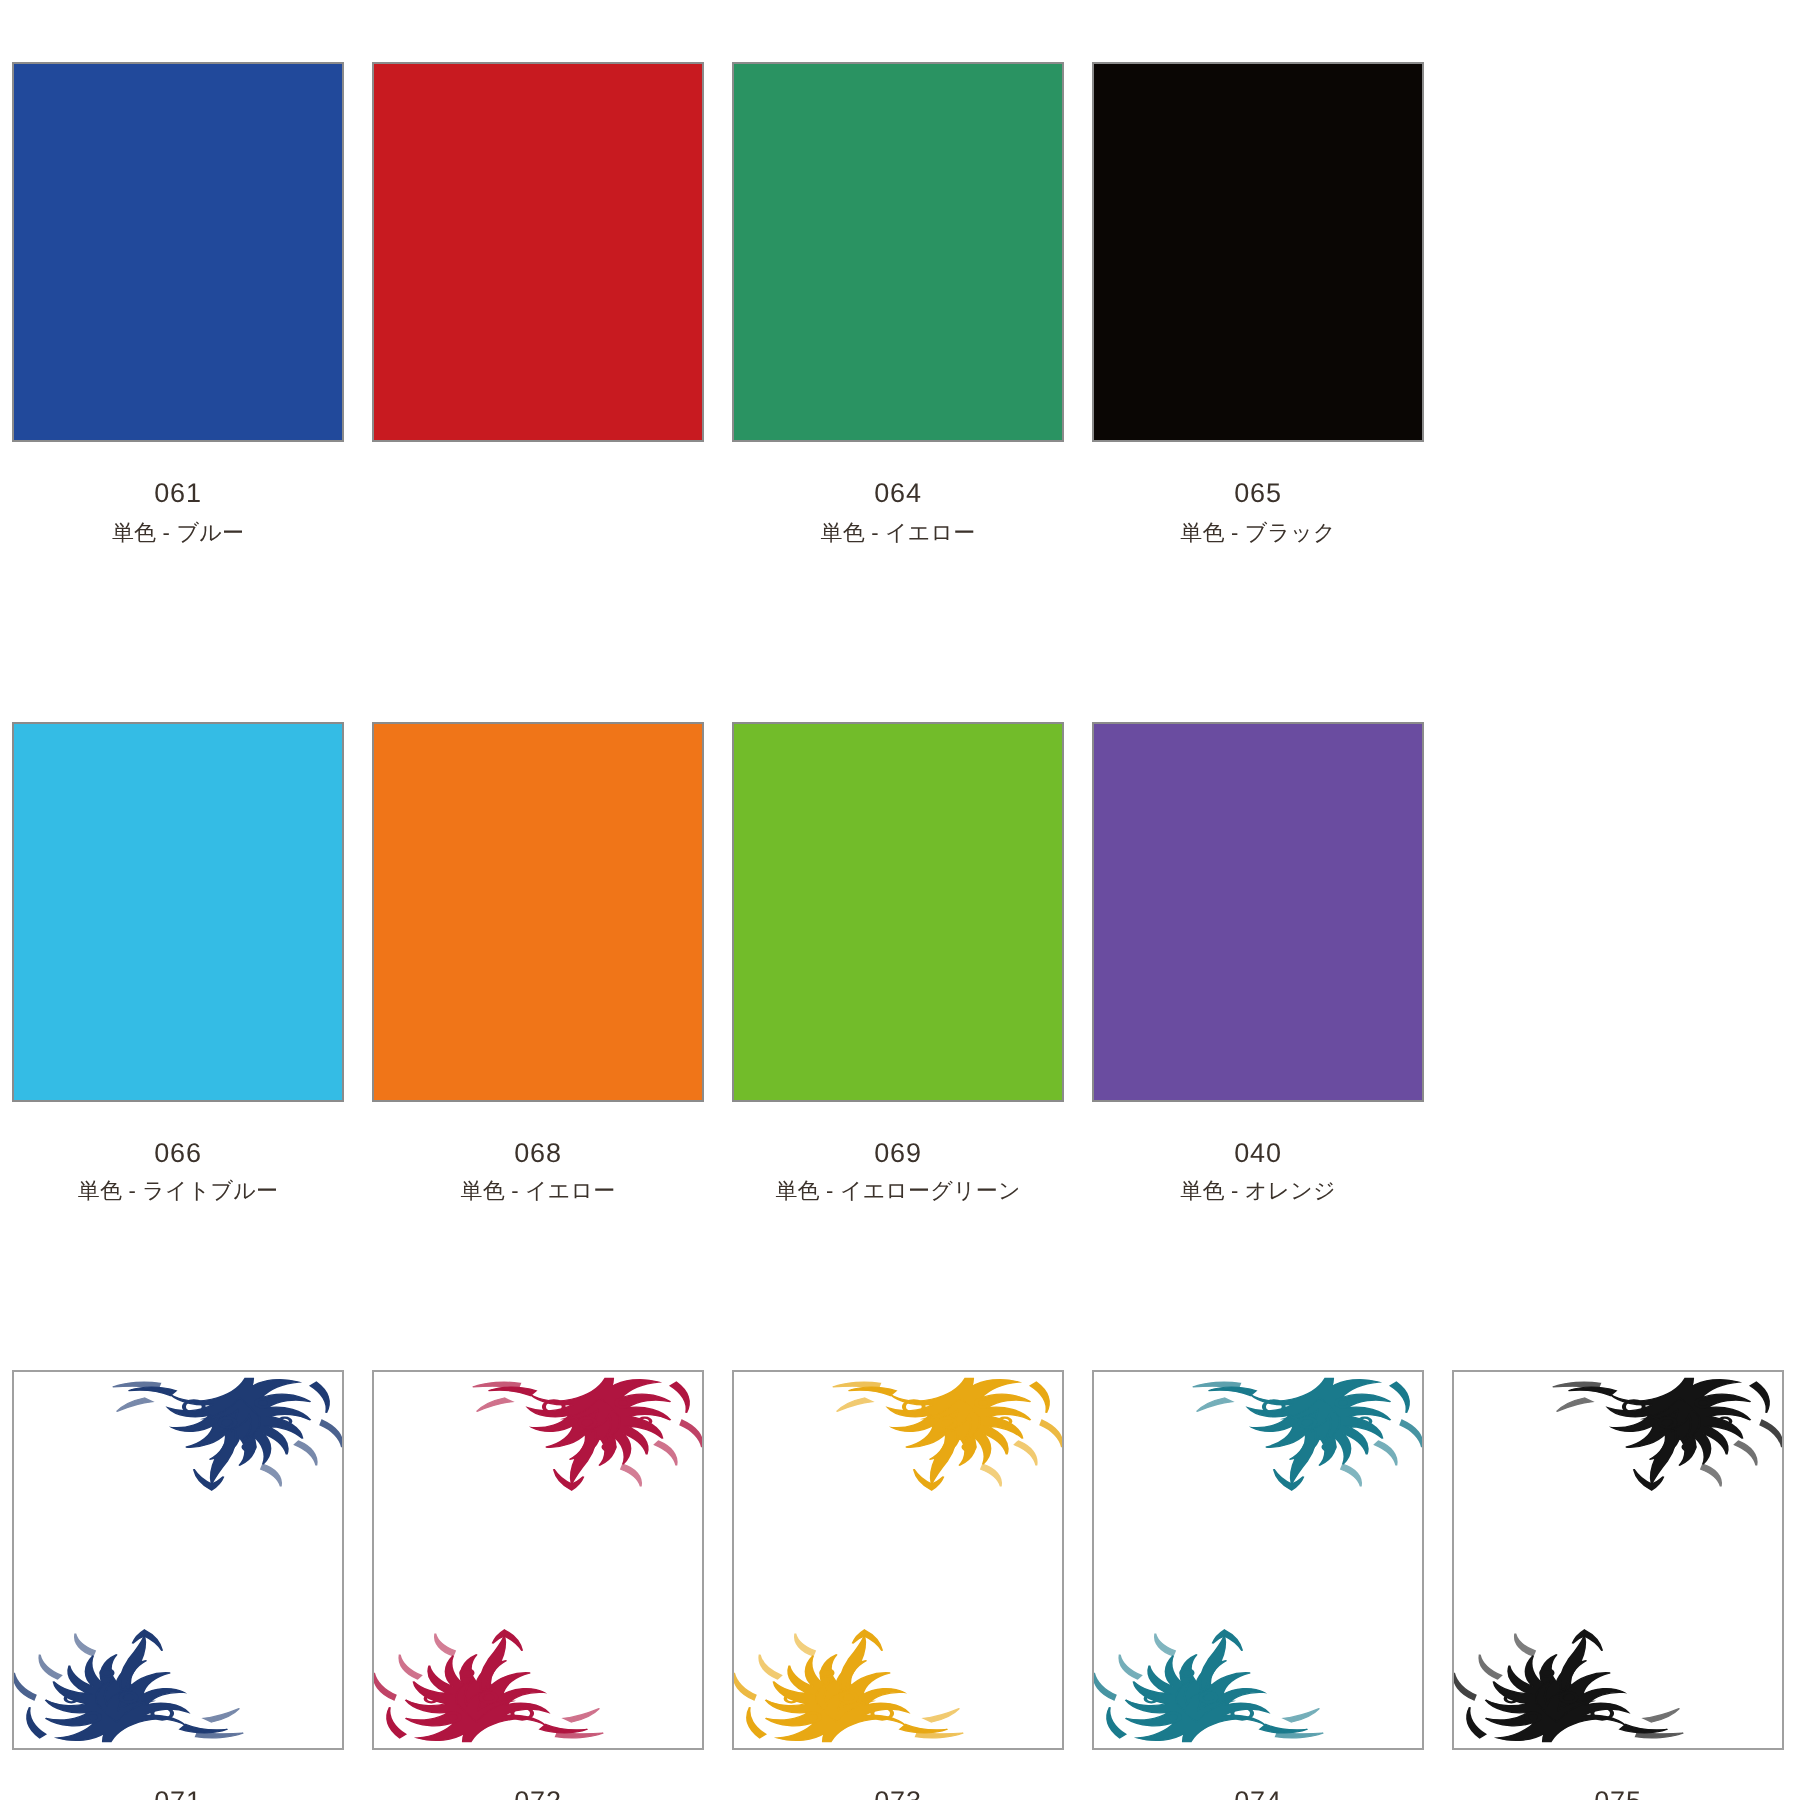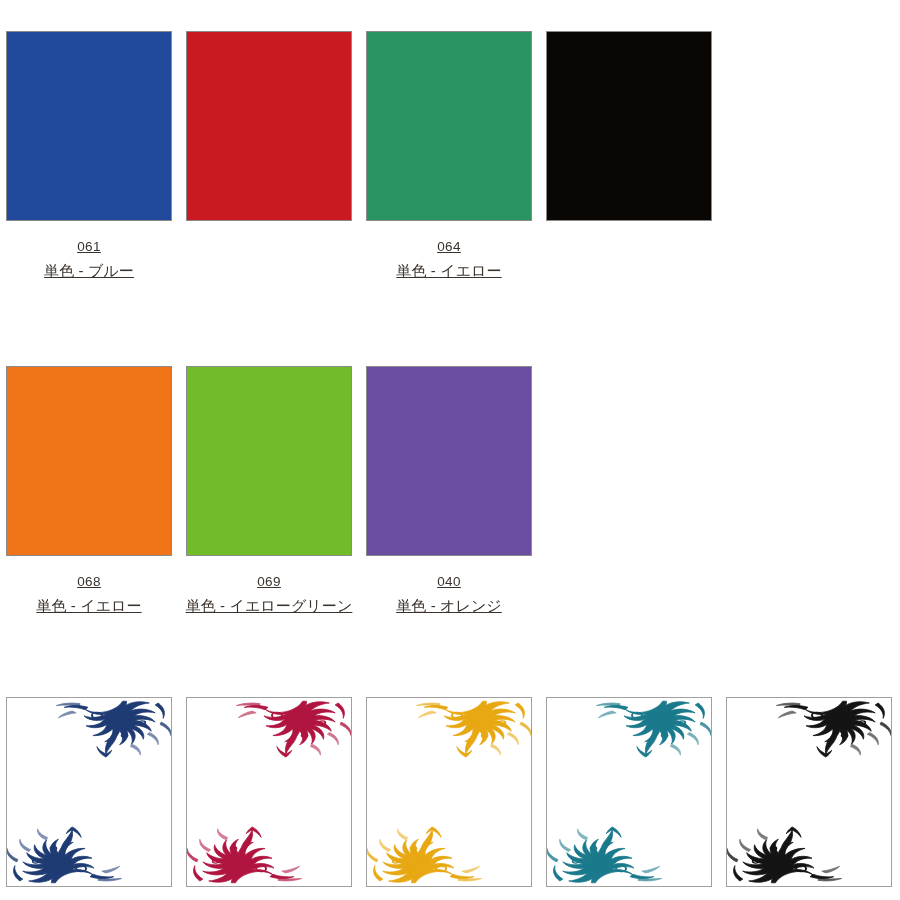--- a/index.html
+++ b/index.html
@@ -12,21 +12,20 @@
     height: 900px;
     font-family: "Liberation Sans", "DejaVu Sans", sans-serif;
     color: #3a322c;
     overflow: hidden;
   }
   .sheet {
     position: relative;
     width: 807px;
     height: 900px;
     box-sizing: border-box;
-    text-decoration: underline;
   }
   .grid {
     display: flex;
     flex-direction: column;
   }
   .row {
     display: flex;
     flex-direction: row;
     justify-content: flex-start;
     align-items: flex-start;
@@ -78,21 +77,21 @@
     white-space: nowrap;
     letter-spacing: 0.1px;
   }
   .code {
     display: block;
     font-size: 13.5px;
     letter-spacing: 0.4px;
   }
   .name {
     display: block;
-    font-size: 15px;
+    font-size: 11px;
     margin-top: 3px;
   }
 </style>
 </head>
 <body>
 
 <div class="sheet">
   <div class="grid" id="grid">
       <div class="row row-1">
   <div class="cell">
@@ -111,23 +110,34 @@
   <div class="cell">
     <div class="swatch swatch-solid" style="background: rgb(42, 147, 98);"></div>
     <div class="caption">
       <span class="code">064</span>
       <span class="name">単色 - イエロー</span>
     </div>
   </div>
 
   <div class="cell">
     <div class="swatch swatch-solid" style="background: rgb(10, 6, 4);"></div>
+    <div class="caption">
+      <span class="code">065</span>
+      <span class="name">単色 - ブラック</span>
+    </div>
   </div>
 </div>
       <div class="row row-2">
+  <div class="cell">
+    <div class="swatch swatch-solid" style="background: rgb(52, 188, 229);"></div>
+    <div class="caption">
+      <span class="code">066</span>
+      <span class="name">単色 - ライトブルー</span>
+    </div>
+  </div>
 
 
   <div class="cell">
     <div class="swatch swatch-solid" style="background: rgb(240, 117, 24);"></div>
     <div class="caption">
       <span class="code">068</span>
       <span class="name">単色 - イエロー</span>
     </div>
   </div>
 

